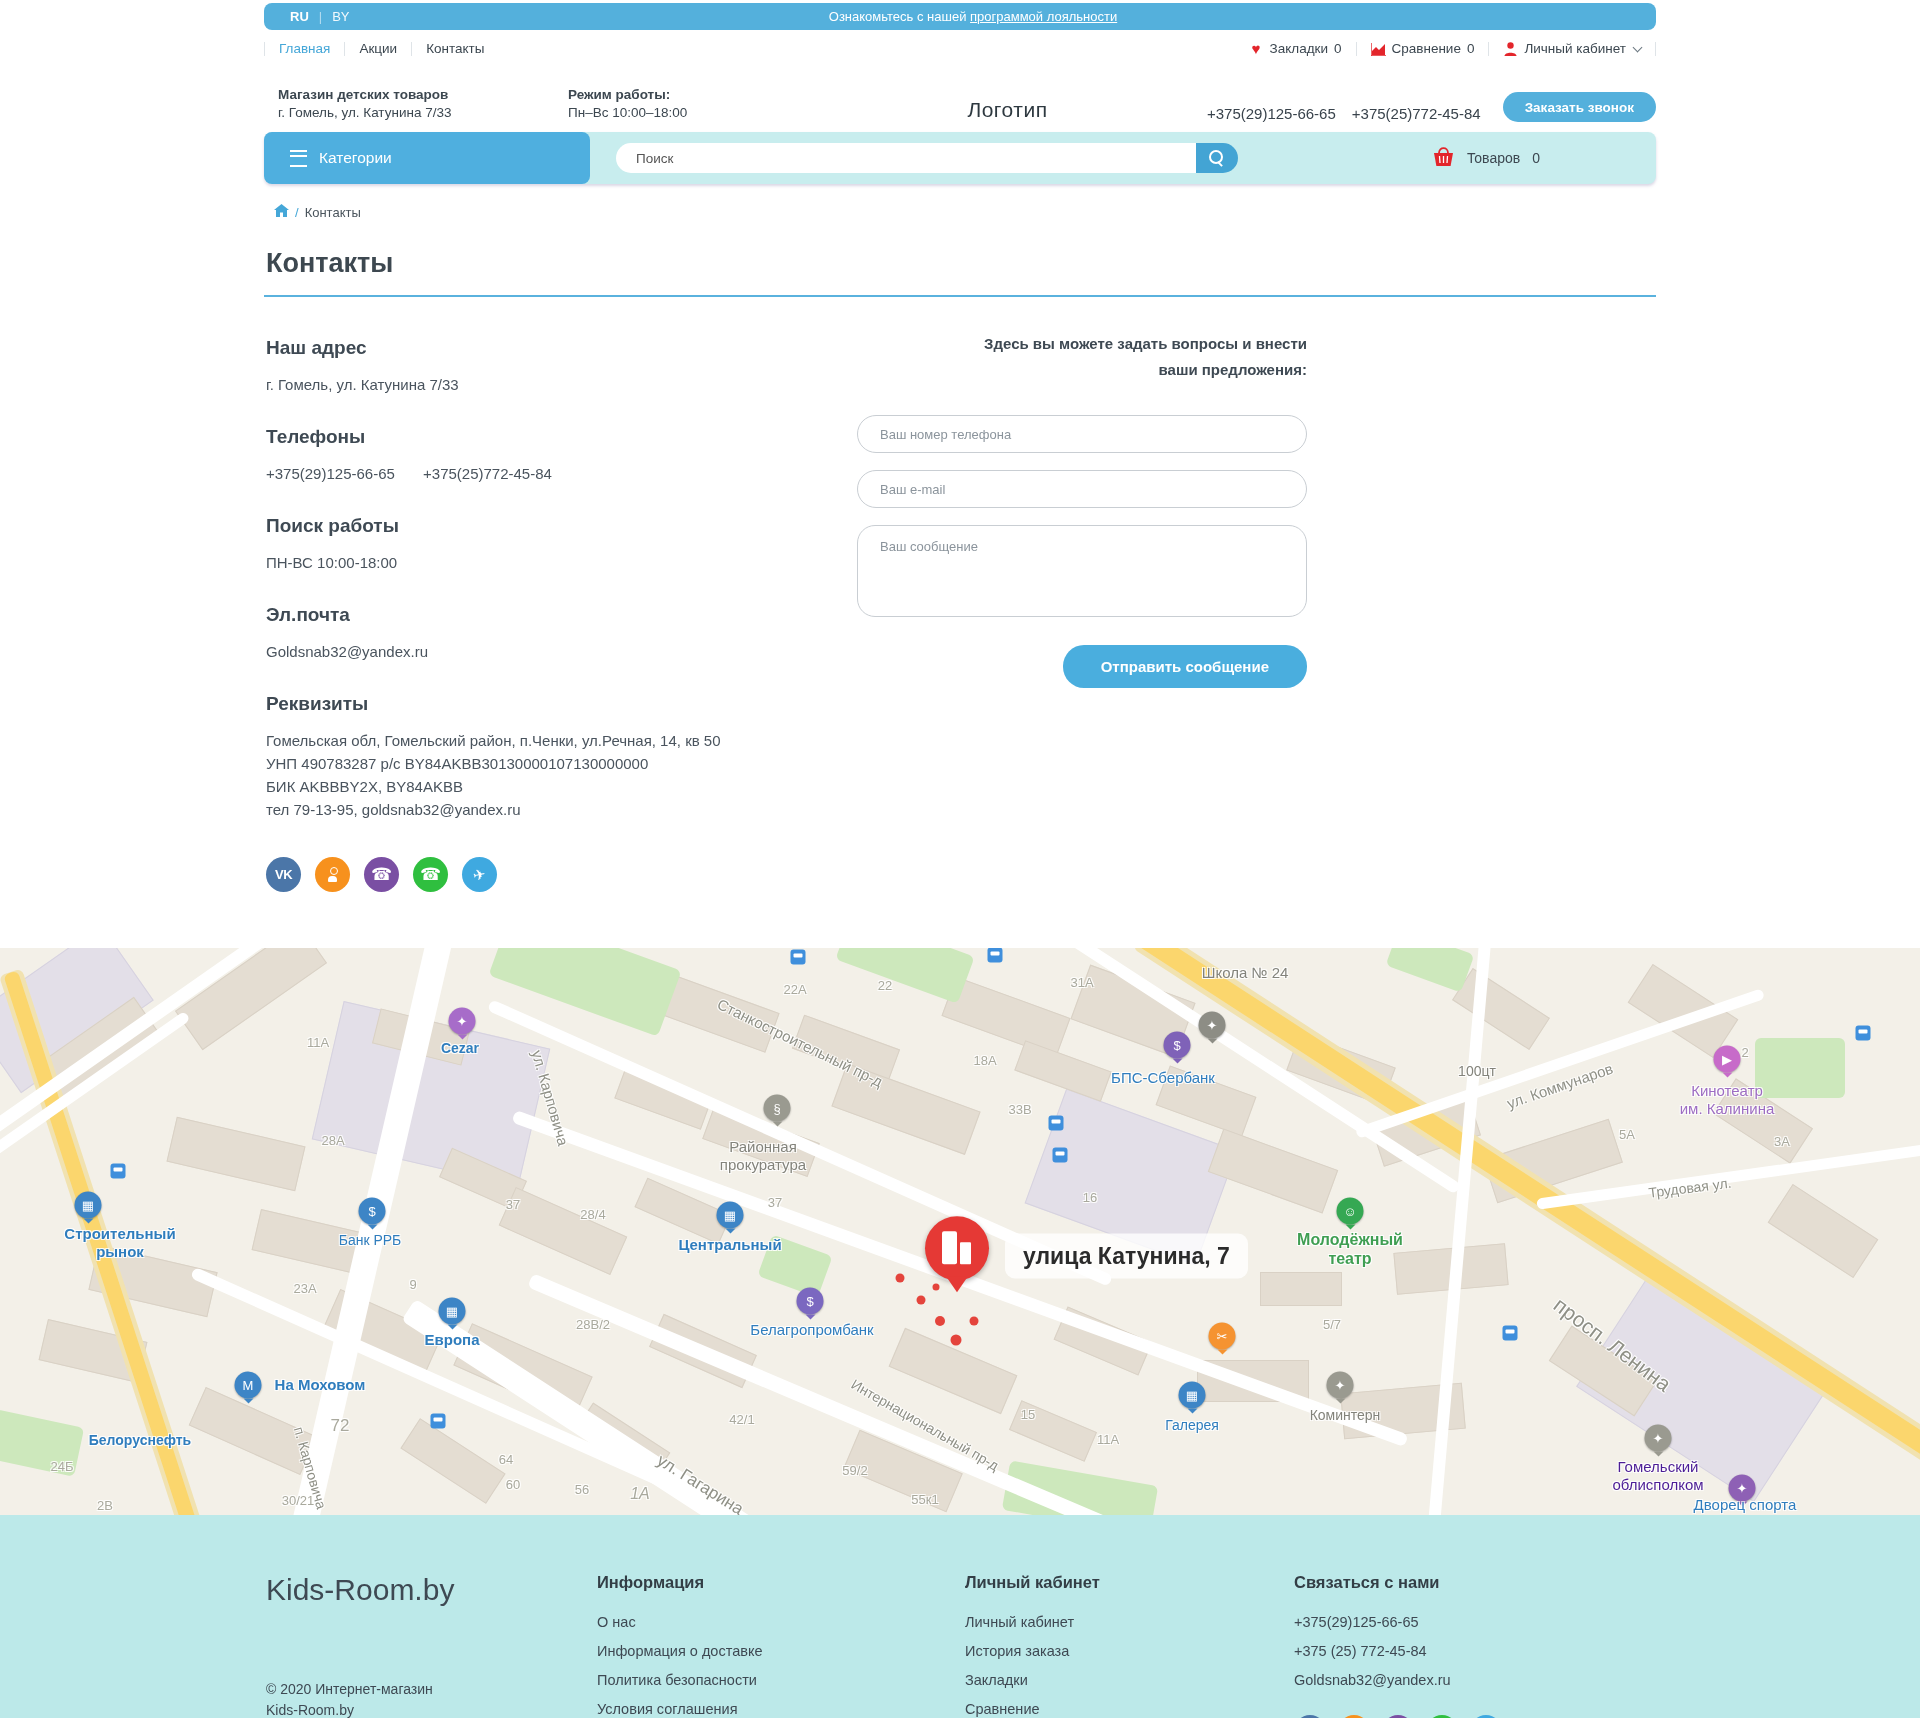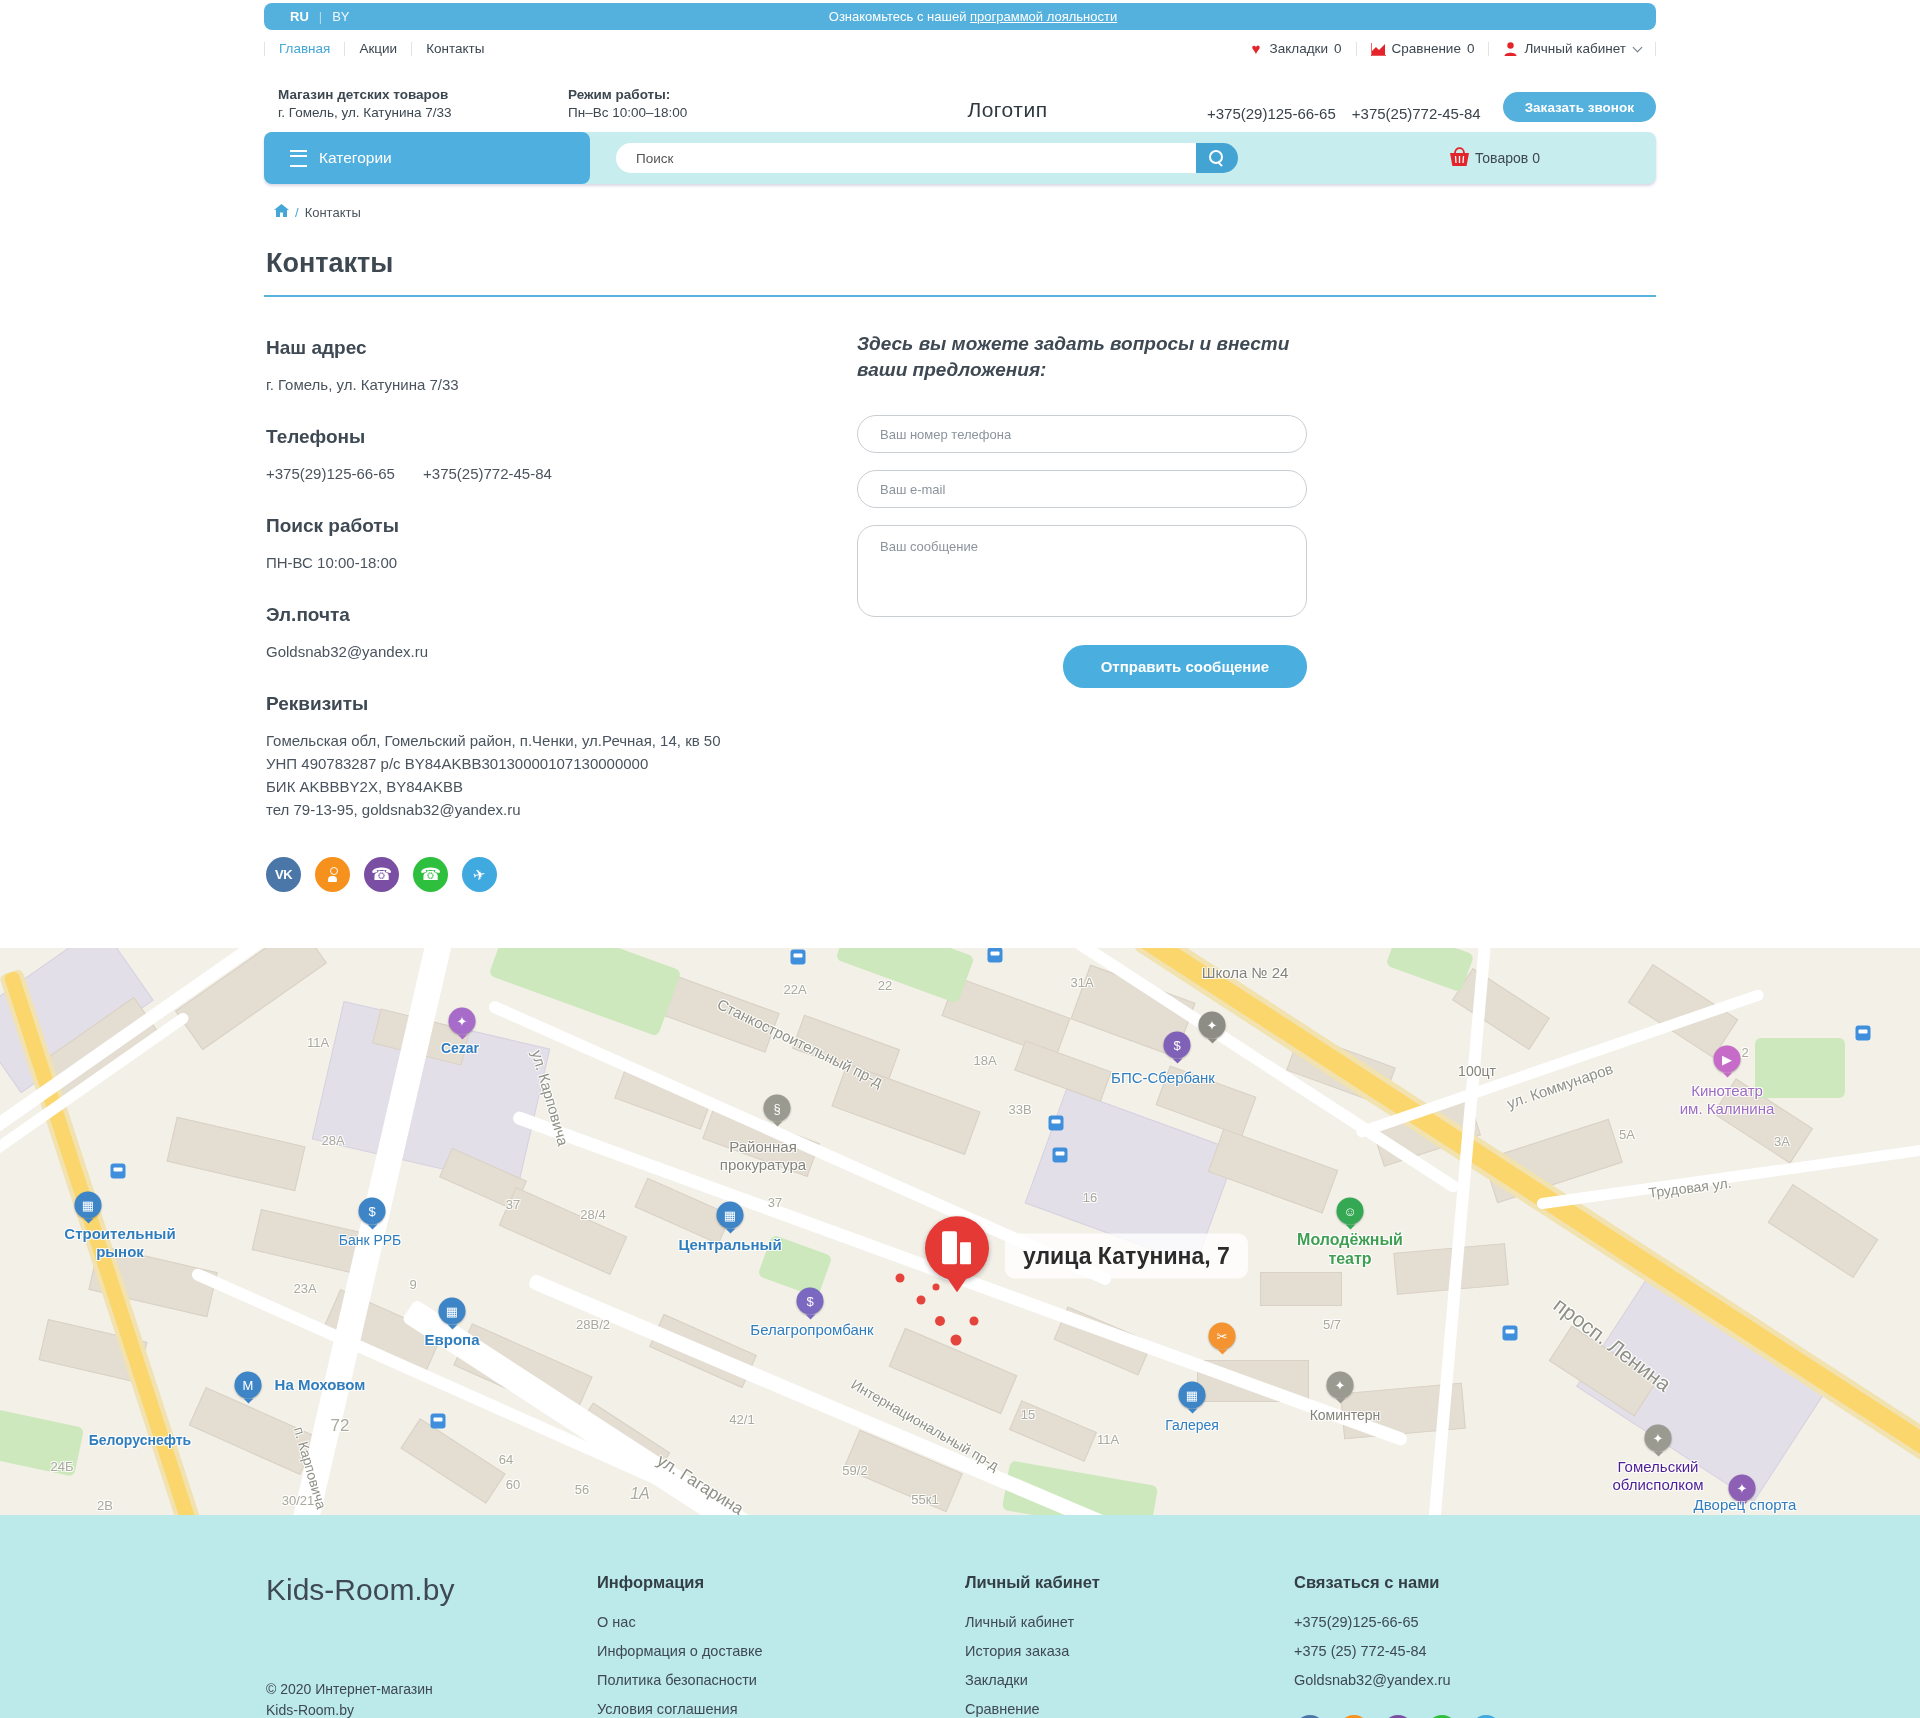--- a/index.html
+++ b/index.html
@@ -40,21 +40,21 @@
   .search-row{margin-top:10px;height:52px;background:#c8edee;border-radius:8px;display:flex;align-items:center;box-shadow:0 2px 3px rgba(150,140,180,.35);}
   .cat-btn{width:326px;height:52px;border:none;border-radius:8px;background:#4fafdf;color:#fff;font-size:15.5px;display:flex;align-items:center;gap:12px;padding-left:26px;cursor:pointer;font-family:inherit;}
   .burger{display:inline-block;width:17px;height:13px;border-top:2.5px solid #fff;border-bottom:2.5px solid #fff;position:relative;}
   .burger::after{content:"";position:absolute;left:0;right:0;top:3.2px;height:2.5px;background:#fff;}
   .search-box{display:flex;align-items:center;margin-left:26px;}
   .search-input{width:540px;height:30px;border:none;border-radius:15px 0 0 15px;padding:0 20px;font-size:13.5px;color:#444;outline:none;font-family:inherit;}
   .search-input::placeholder{color:#555;}
   .search-btn{width:42px;height:30px;border:none;border-radius:0 15px 15px 0;background:#43a4d4;cursor:pointer;position:relative;}
   .mag{position:absolute;left:13px;top:7px;width:10px;height:10px;border:2px solid #fff;border-radius:50%;}
   .mag::after{content:"";position:absolute;left:8px;top:9px;width:2px;height:6px;background:#fff;transform:rotate(-45deg);}
-  .cart{margin-left:auto;margin-right:116px;display:flex;align-items:center;gap:4px;font-size:14px;color:#3c4750;cursor:pointer;}
+  .cart{margin-left:auto;margin-right:116px;display:flex;align-items:center;gap:12px;font-size:14px;color:#3c4750;cursor:pointer;}
 
   
   .breadcrumb{margin-top:20px;font-size:13px;color:#4a545c;display:flex;align-items:center;gap:6px;padding-left:10px;}
   .bc-sep{color:#45a7d8;}
   .page-title{margin:28px 0 0;font-size:27px;font-weight:bold;color:#3d4850;padding-bottom:16px;border-bottom:2px solid #5ab2de;padding-left:2px;}
 
   
   .content{display:flex;margin-top:34px;margin-bottom:56px;}
   .left-col{width:560px;padding-left:2px;}
   .left-col h3{font-size:19px;font-weight:bold;color:#3e4953;margin:30px 0 14px;}
@@ -64,21 +64,21 @@
   .socials{display:flex;gap:14px;margin-top:36px;}
   .soc{width:35px;height:35px;border-radius:50%;display:flex;align-items:center;justify-content:center;color:#fff;cursor:pointer;flex:none;}
   .soc .g{font-size:17px;line-height:1;}
   .soc .g.vk{font-size:13px;font-weight:bold;letter-spacing:-.5px;}
   .soc .g.plane{font-size:15px;transform:rotate(-12deg);display:inline-block;}
   .ok-person{display:block;width:9px;height:15px;position:relative;}
   .ok-person::before{content:"";position:absolute;left:1.5px;top:0;width:6px;height:6px;border:1.6px solid #fff;border-radius:50%;}
   .ok-person::after{content:"";position:absolute;left:0;top:9px;width:9px;height:6px;border-radius:4px 4px 1px 1px;background:#fff;}
 
   .form-col{width:450px;margin-left:31px;}
-  .form-title{font-size:19px;font-weight:bold;color:#3e4953;text-align:left;line-height:26px;margin:0 0 32px;font-style:italic;}
+  .form-title{font-size:15px;font-weight:bold;color:#3e4953;text-align:right;line-height:26px;margin:0 0 32px;}
   .fld{display:block;width:100%;height:38px;border:1px solid #c9ced3;border-radius:19px;padding:0 22px;margin-bottom:17px;font-size:13px;color:#444;outline:none;box-sizing:border-box;font-family:inherit;background:#fff;}
   .fld::placeholder{color:#8b949c;}
   textarea.fld{height:92px;padding:13px 22px;border-radius:18px;resize:none;}
   .submit-btn{display:block;margin:28px 0 0 auto;height:43px;padding:0 38px;border:none;border-radius:21px;background:#4aaede;color:#fff;font-size:15px;font-weight:bold;cursor:pointer;font-family:inherit;}
 
   
   .map{position:relative;width:1920px;height:567px;background:#f3f0e8;overflow:hidden;}
   .bld{position:absolute;background:#e4ddd2;border:1px solid #d9d1c5;z-index:0;}
   .lav{position:absolute;background:#e3dfe8;border:1px solid #d6d2df;z-index:0;}
   .green{position:absolute;background:#cde8bc;border-radius:6px;z-index:0;}

